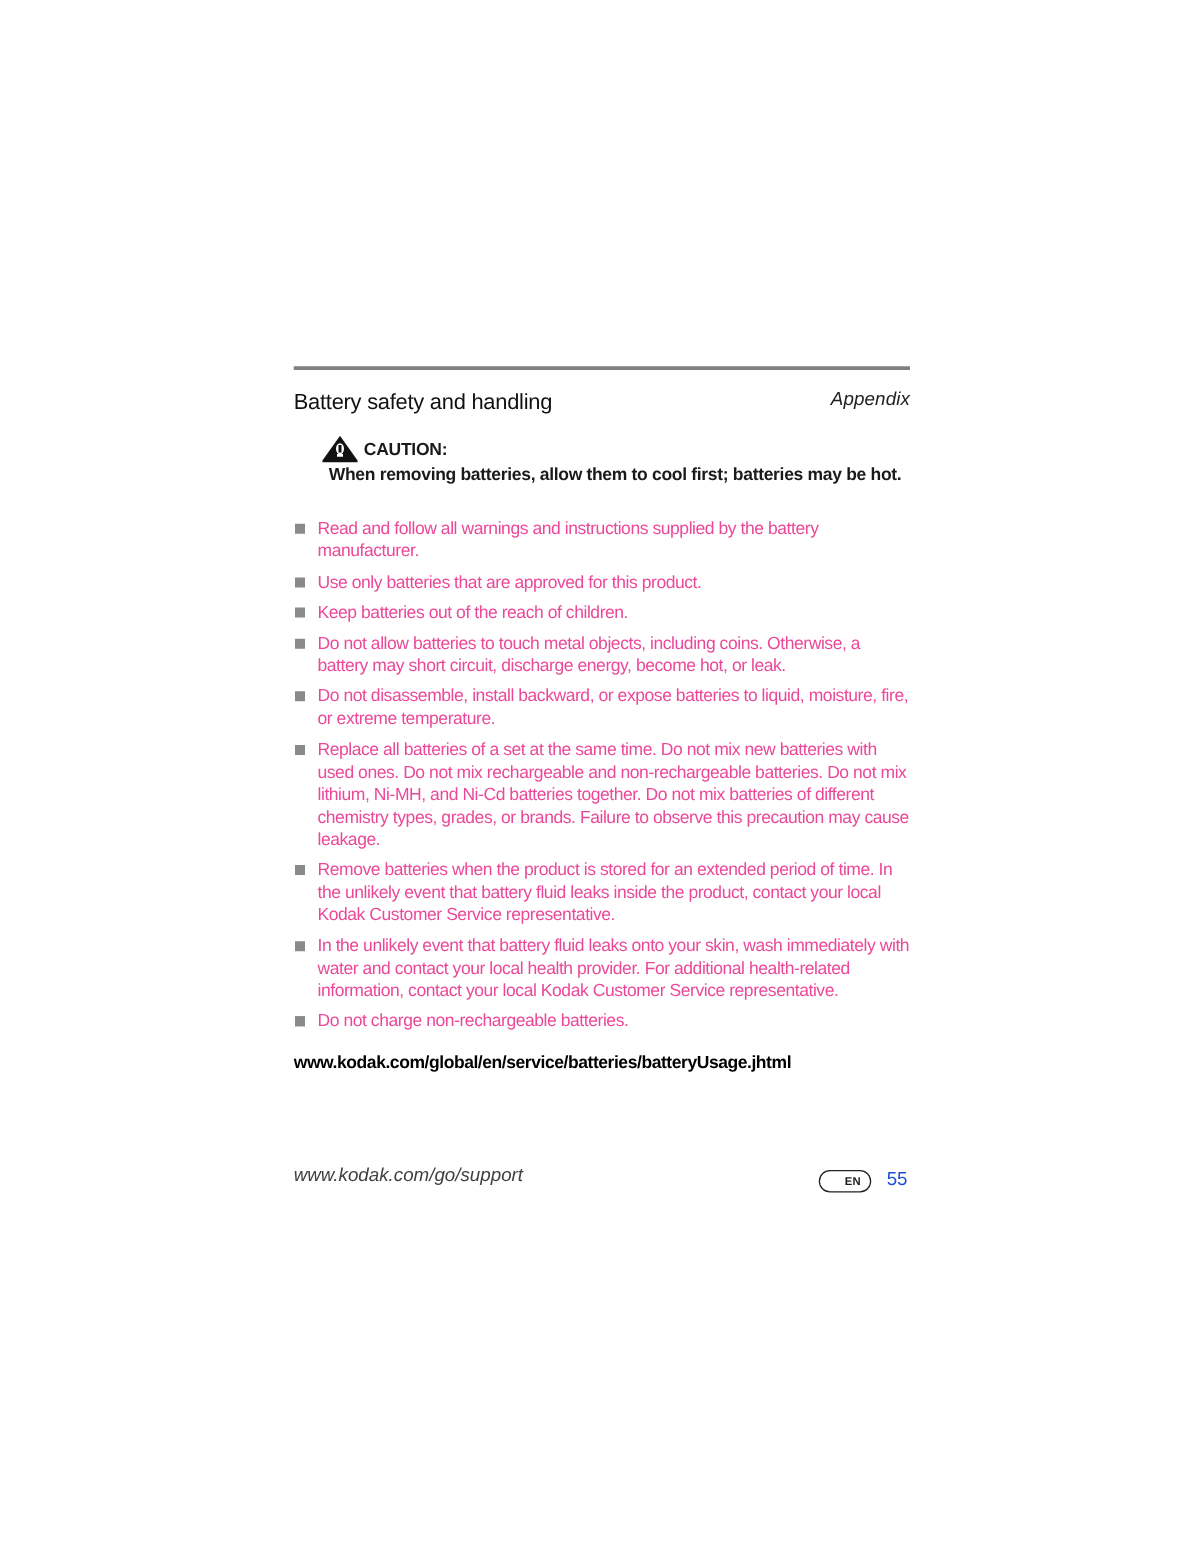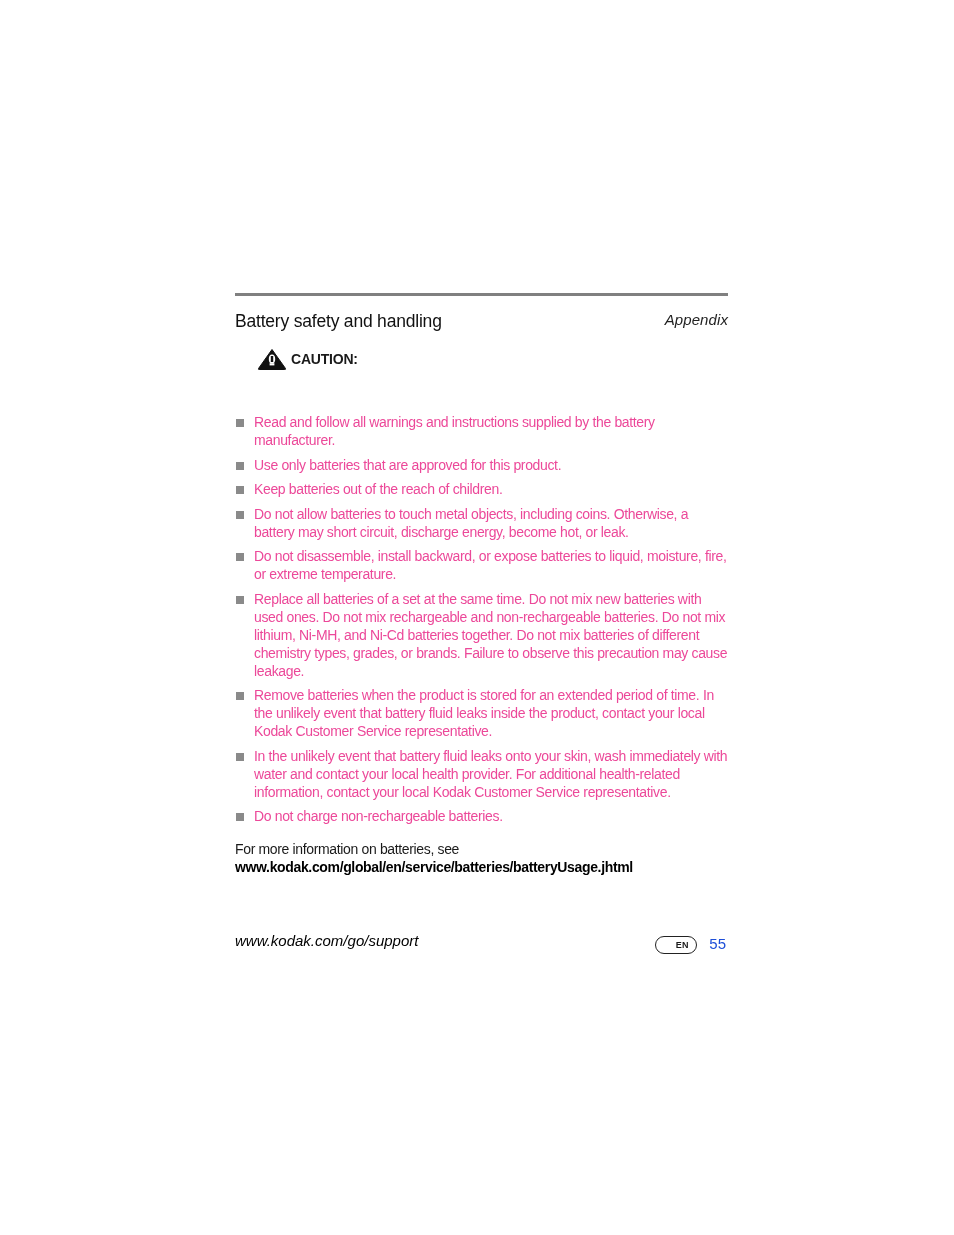--- a/index.html
+++ b/index.html
@@ -117,21 +117,21 @@
       color: #000000;
       text-decoration: none;
       font-weight: bold;
     }
     .footer-url {
       position: absolute;
       top: 932px;
       left: 0;
       font-style: italic;
       font-size: 15px;
-      color: #000000;
+      color: #404040;
     }
     .footer-right {
       position: absolute;
       top: 932px;
       right: 2px;
       display: flex;
       align-items: center;
     }
     .lang-badge {
       width: 28px;
@@ -168,37 +168,37 @@
       <span class="caution-icon">
         <svg width="30" height="22" viewBox="0 0 30 22">
           <path d="M15 1.5 L28.5 20.5 Q29 21.5 27.8 21.5 L2.2 21.5 Q1 21.5 1.5 20.5 Z" fill="#111" stroke="#111" stroke-width="1" stroke-linejoin="round"></path>
           <ellipse cx="15" cy="11" rx="3.2" ry="4.5" fill="#fff"></ellipse>
           <rect x="12.6" y="15.2" width="4.8" height="2.2" fill="#fff"></rect>
           <rect x="13.8" y="8" width="2.4" height="6" fill="#111"></rect>
         </svg>
       </span>
       <span class="caution-label">CAUTION:</span>
     </div>
+    <div class="caution-text">When removing batteries, allow them to cool first; batteries may be hot.</div>
   </div>
 
   <ul class="bullets">
     <li class="bullet-item"><span class="bullet-square"></span><span>Read and follow all warnings and instructions supplied by the battery manufacturer.</span></li>
     <li class="bullet-item"><span class="bullet-square"></span><span>Use only batteries that are approved for this product.</span></li>
     <li class="bullet-item"><span class="bullet-square"></span><span>Keep batteries out of the reach of children.</span></li>
     <li class="bullet-item"><span class="bullet-square"></span><span>Do not allow batteries to touch metal objects, including coins. Otherwise, a battery may short circuit, discharge energy, become hot, or leak.</span></li>
     <li class="bullet-item"><span class="bullet-square"></span><span>Do not disassemble, install backward, or expose batteries to liquid, moisture, fire, or extreme temperature.</span></li>
     <li class="bullet-item"><span class="bullet-square"></span><span>Replace all batteries of a set at the same time. Do not mix new batteries with used ones. Do not mix rechargeable and non-rechargeable batteries. Do not mix lithium, Ni-MH, and Ni-Cd batteries together. Do not mix batteries of different chemistry types, grades, or brands. Failure to observe this precaution may cause leakage.</span></li>
     <li class="bullet-item"><span class="bullet-square"></span><span>Remove batteries when the product is stored for an extended period of time. In the unlikely event that battery fluid leaks inside the product, contact your local Kodak Customer Service representative.</span></li>
     <li class="bullet-item"><span class="bullet-square"></span><span>In the unlikely event that battery fluid leaks onto your skin, wash immediately with water and contact your local health provider. For additional health-related information, contact your local Kodak Customer Service representative.</span></li>
     <li class="bullet-item"><span class="bullet-square"></span></li>
     <li class="bullet-item"><span class="bullet-square"></span><span>Do not charge non-rechargeable batteries.</span></li>
   </ul>
 
   <div class="more-info">
-    <div>For more information on batteries, see</div>
     <a>www.kodak.com/global/en/service/batteries/batteryUsage.jhtml</a>
   </div>
 
   <div class="footer-url">www.kodak.com/go/support</div>
   <div class="footer-right">
     <span class="lang-badge">EN</span>
     <span class="page-number">55</span>
   </div>
 
 </div>

